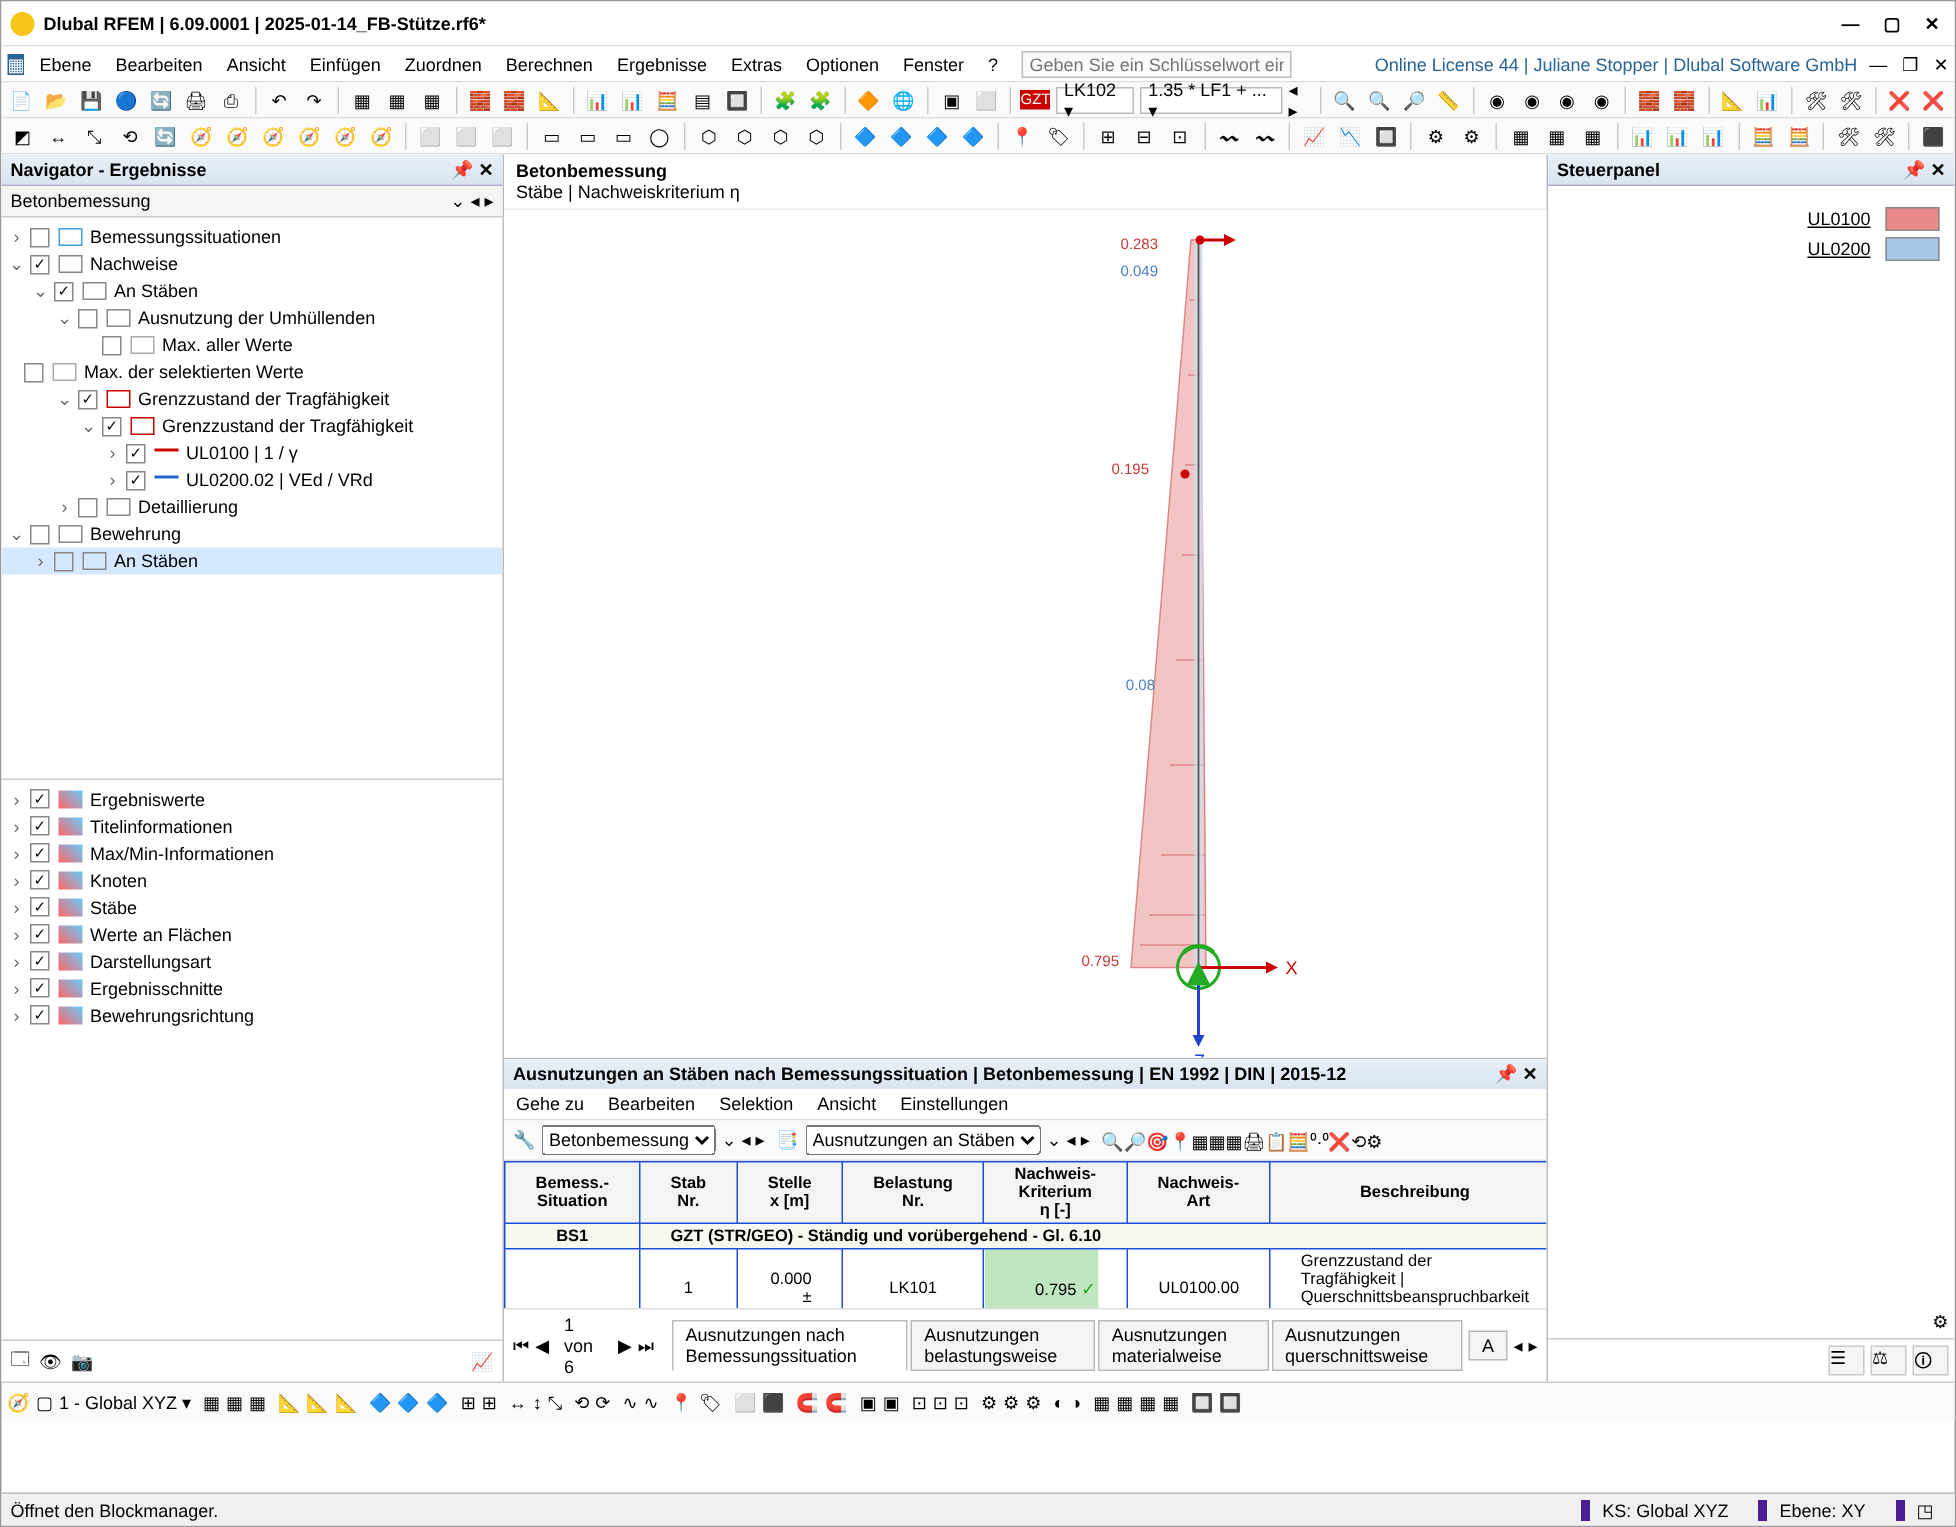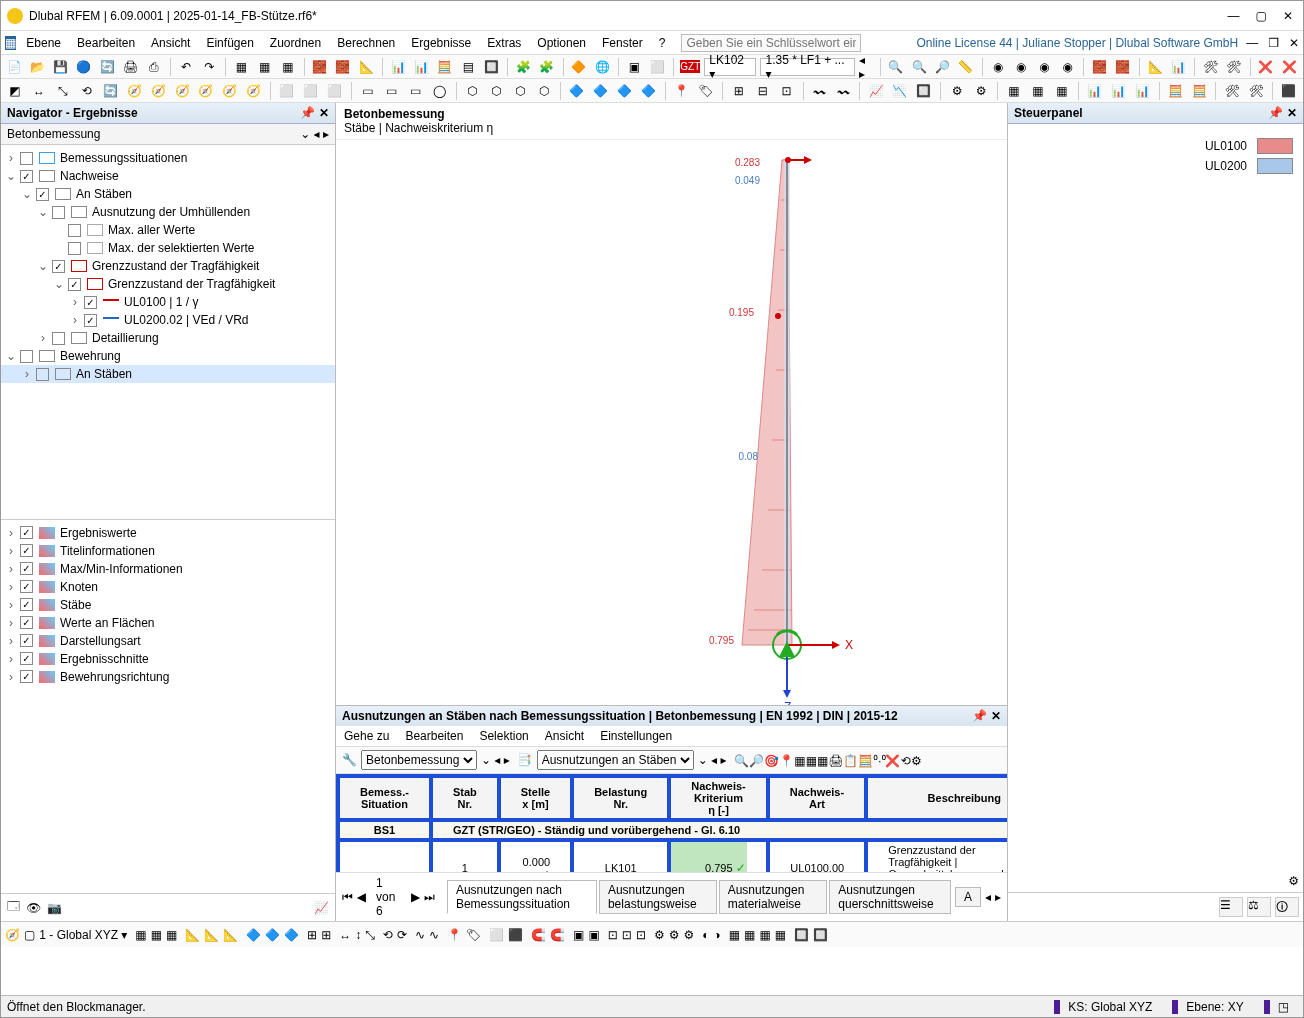--- a/index.html
+++ b/index.html
@@ -1,18 +1,18 @@
 <!DOCTYPE html>
 <html><head>
 <meta charset="utf-8">
 <style>
 * { box-sizing: border-box; font-family: "Segoe UI", Tahoma, sans-serif; font-size: 12px; }
 body { margin: 0; background: #f0f0f0; overflow: hidden; }
 .window { width: 1304px; height: 1018px; display: flex; flex-direction: column; background: #fff; border: 1px solid #999; }
-.titlebar { height: 30px; display: flex; align-items: center; padding: 0 6px; background: #fff; border-bottom: 1px solid #ddd; }
+.titlebar { height: 30px; display: flex; align-items: center; padding: 0 6px; background: #fff; border-bottom: 1px solid #ddd; font-weight: bold; }
 .titlebar .ico { width: 16px; height: 16px; background: #f5c518; border-radius: 50%; margin-right: 6px; }
 .titlebar .title { flex: 1; }
 .winctl { display: flex; gap: 16px; padding-right: 4px; }
 .winctl span { cursor: default; }
 .menubar { height: 24px; display: flex; align-items: center; padding: 0 4px; background: #fff; border-bottom: 1px solid #ddd; gap: 2px; }
 .menubar .menu { padding: 2px 8px; }
 .menubar .search { margin-left: 6px; width: 180px; height: 18px; border: 1px solid #bbb; background: #fafafa; padding: 0 4px; color: #888; }
 .menubar .license { margin-left: auto; color: #2a6496; padding-right: 6px; }
 .toolbar { height: 24px; display: flex; align-items: center; padding: 2px 4px; gap: 4px; border-bottom: 1px solid #ddd; background: #fafafa; overflow: hidden; }
 .toolbar .tbtn { width: 20px; height: 20px; display: flex; align-items: center; justify-content: center; border: 1px solid transparent; }
@@ -38,31 +38,31 @@
 .viewport { flex: 1; background: #fff; position: relative; overflow: hidden; }
 .vp-svg { position: absolute; left: 50%; top: 10px; transform: translateX(-50%); }
 .vp-info { position: absolute; left: 8px; bottom: 8px; font-size: 11px; line-height: 1.4; }
 .results { border-top: 1px solid #bbb; display: flex; flex-direction: column; height: 216px; }
 .results-title { background: linear-gradient(#e8f0f8,#d8e4f0); padding: 3px 6px; font-weight: 600; display: flex; justify-content: space-between; }
 .results-menu { padding: 3px 8px; display: flex; gap: 16px; border-bottom: 1px solid #ddd; }
 .results-tb { padding: 3px 6px; display: flex; align-items: center; gap: 4px; border-bottom: 1px solid #ddd; background: #fafafa; }
 .results-tb select { height: 20px; }
 .results-table { flex: 1; overflow: auto; }
 .results-table table { border-collapse: collapse; width: 100%; }
-.results-table th, .results-table td { border: 4px solid #1d4ed8; padding: 2px 20px; font-size: 11px; text-align: left; }
+.results-table th, .results-table td { border: 1px solid #1d4ed8; padding: 2px 20px; font-size: 11px; text-align: left; }
 .results-table th { background: #f4f4f4; text-align: center; }
 .results-table td.r { text-align: right; }
 .results-table td.c { text-align: center; }
 .results-table .group td { background: #f8f8f0; font-weight: 600; }
 .results-pager { display: flex; align-items: center; gap: 4px; padding: 3px 6px; border-top: 1px solid #ddd; }
 .results-pager .tab { border: 1px solid #bbb; padding: 2px 8px; background: #f4f4f4; }
 .results-pager .tab.active { background: #fff; border-bottom-color: #fff; }
-.right { width: 296px; border-left: 1px solid #bbb; display: flex; flex-direction: column; background: #fff; }
+.right { width: 272px; border-left: 1px solid #bbb; display: flex; flex-direction: column; background: #fff; }
 .legend { padding: 10px; }
-.legend-row { display: flex; align-items: center; justify-content: flex-end; gap: 10px; margin: 4px 0; }
+.legend-row { display: flex; align-items: center; justify-content: flex-end; gap: 10px; margin: 4px 0; text-decoration: underline; }
 .legend-row .sw { width: 36px; height: 16px; border: 1px solid #888; }
 .right-bottom { margin-top: auto; border-top: 1px solid #ccc; padding: 4px; display: flex; gap: 4px; justify-content: flex-end; }
 .right-bottom .rb { width: 24px; height: 20px; border: 1px solid #ccc; background: #f4f4f4; }
 .statusbar { height: 22px; border-top: 1px solid #bbb; display: flex; align-items: center; padding: 0 6px; gap: 12px; background: #f0f0f0; margin-top: 48px; }
 .statusbar .cell { border-left: 6px solid #4c1d95; padding: 0 8px; }
 .bottom-toolbar { height: 26px; border-top: 1px solid #ccc; display: flex; align-items: center; padding: 0 4px; gap: 4px; background: #fafafa; overflow: hidden; }
 .val-label { font-size: 10px; fill: #c83737; }
 .val-label.b { fill: #4a7dbf; }
 </style>
 </head>
@@ -253,21 +253,21 @@
             <span class="cb"></span>
             <span class="ic" style="border:1px solid #888;"></span>
     <span class="lbl">Ausnutzung der Umhüllenden</span>
           </div>
           <div class="node" style="padding-left:52px">
     <span class="tw"></span>
             <span class="cb"></span>
             <span class="ic" style="border:1px solid #aaa;"></span>
     <span class="lbl">Max. aller Werte</span>
           </div>
-          <div class="node" style="padding-left:52px">
+          <div class="node" style="">
     <span class="tw"></span>
             <span class="cb"></span>
             <span class="ic" style="border:1px solid #aaa;"></span>
     <span class="lbl">Max. der selektierten Werte</span>
           </div>
           <div class="node" style="padding-left:36px">
     <span class="tw">⌄</span>
             <span class="cb">✓</span>
             <span class="ic" style="border:1px solid #c00;"></span>
     <span class="lbl">Grenzzustand der Tragfähigkeit</span>

